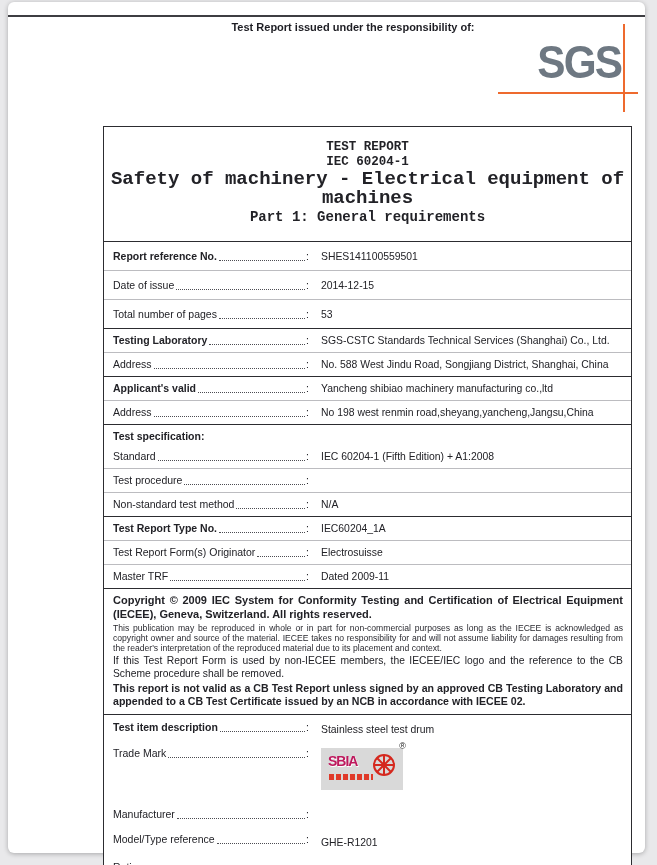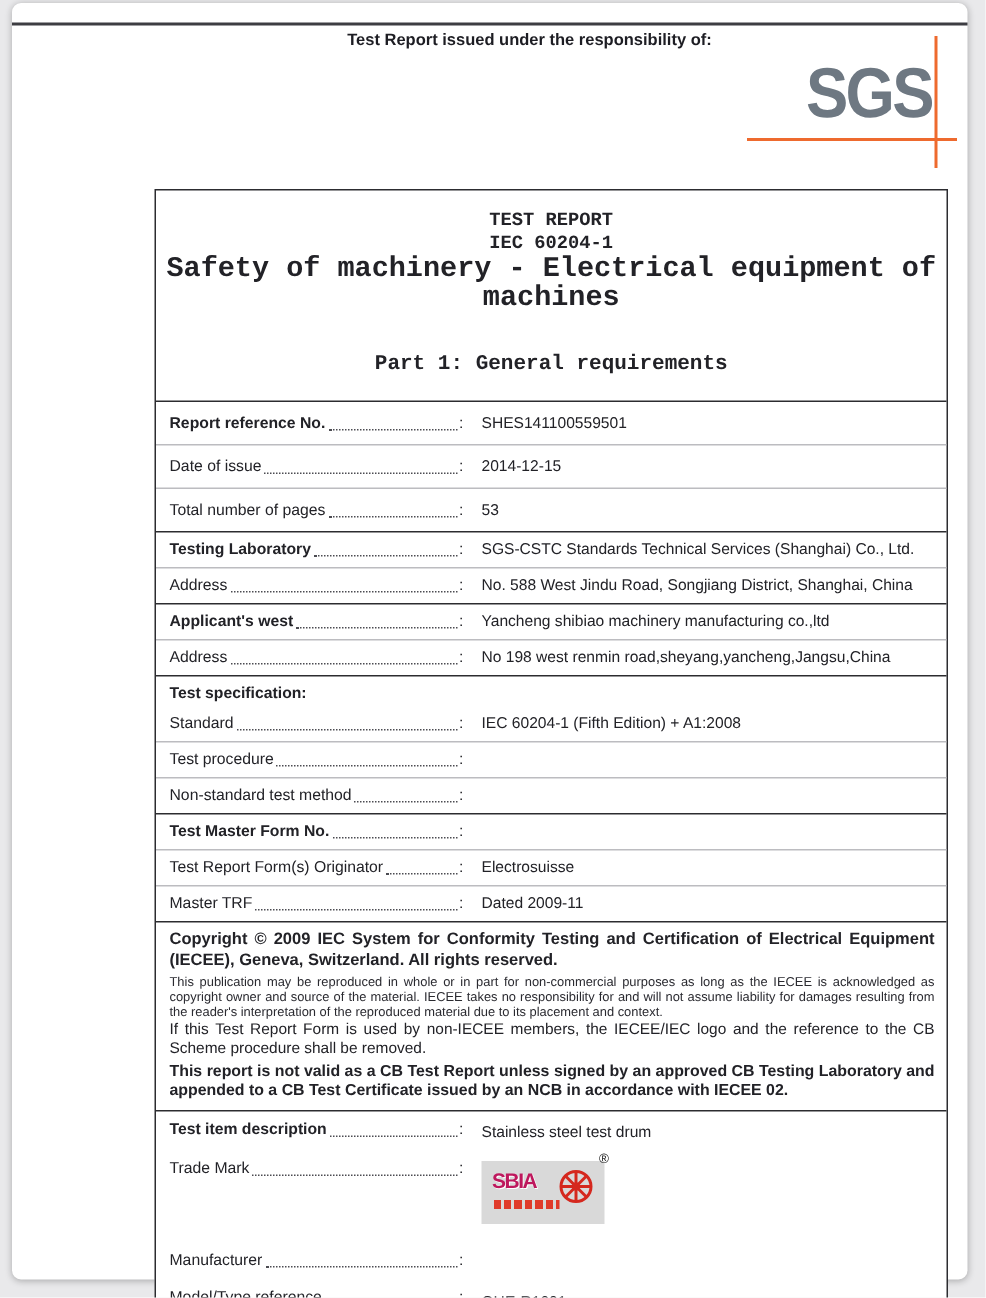--- a/index.html
+++ b/index.html
@@ -33,21 +33,21 @@
   
   .tbl {
     position: absolute; left: 95px; top: 124px; width: 529px;
     border: 1.8px solid #2c2c30; background: #fff;
   }
   .sec { border-top: 1.6px solid #2c2c30; }
   .sec:first-child { border-top: none; font-family: Liberation Mono, monospace; }
   .titleblock { text-align: center; font-weight: bold; padding: 13px 6px 15px; }
   .t1, .t2 { font-size: 12.5px; line-height: 15px; }
   .t3 { font-size: 19px; line-height: 19px; }
-  .t4 { font-size: 14px; line-height: 18px; margin-top: 26px; }
+  .t4 { font-size: 14px; line-height: 18px; }
   .row { display: flex; align-items: flex-start; padding: 4px 8px 4px 9px; font-size: 10.5px; line-height: 15px; }
   .sec.lines .row + .row { border-top: 1px solid #bcbcc0; }
   .row.tall { padding-top: 6.5px; padding-bottom: 6.5px; }
   .lbl { width: 196px; flex: none; display: flex; }
   .lbl.b .t { font-weight: bold; }
   .lbl .t { white-space: nowrap; }
   .leader { flex: 1; min-width: 8px; border-bottom: 1.5px dotted #4c4c52; margin: 0 1px 3px 2px; }
   .colon { flex: none; }
   .val { flex: 1; padding-left: 12px; min-width: 0; white-space: nowrap; font-size: 10.4px; }
   .heading { font-weight: bold; font-size: 10.5px; padding: 4px 8px 2px 9px; line-height: 14px; }
@@ -144,21 +144,21 @@
             <span class="leader"></span>
             <span class="colon">:</span>
           </div>
         <div class="val">No. 588 West Jindu Road, Songjiang District, Shanghai, China</div>
       </div>
     </div>
 
     <div class="sec lines">
       <div class="row">
         <div class="lbl b">
-            <span class="t">Applicant's west</span>
+            <span class="t">Applicant's valid</span>
             <span class="leader"></span>
             <span class="colon">:</span>
           </div>
         <div class="val">Yancheng shibiao machinery manufacturing co.,ltd</div>
       </div>
       <div class="row">
         <div class="lbl">
             <span class="t">Address</span>
             <span class="leader"></span>
             <span class="colon">:</span>
@@ -183,30 +183,32 @@
             <span class="leader"></span>
             <span class="colon">:</span>
           </div>
       </div>
       <div class="row">
         <div class="lbl">
             <span class="t">Non-standard test method</span>
             <span class="leader"></span>
             <span class="colon">:</span>
           </div>
-      </div>
-    </div>
-
-    <div class="sec lines">
-      <div class="row">
-        <div class="lbl b">
-            <span class="t">Test Master Form No.</span>
-            <span class="leader"></span>
-            <span class="colon">:</span>
-          </div>
+        <div class="val">N/A</div>
+      </div>
+    </div>
+
+    <div class="sec lines">
+      <div class="row">
+        <div class="lbl b">
+            <span class="t">Test Report Type No.</span>
+            <span class="leader"></span>
+            <span class="colon">:</span>
+          </div>
+        <div class="val">IEC60204_1A</div>
       </div>
       <div class="row">
         <div class="lbl">
             <span class="t">Test Report Form(s) Originator</span>
             <span class="leader"></span>
             <span class="colon">:</span>
           </div>
         <div class="val">Electrosuisse</div>
       </div>
       <div class="row">

